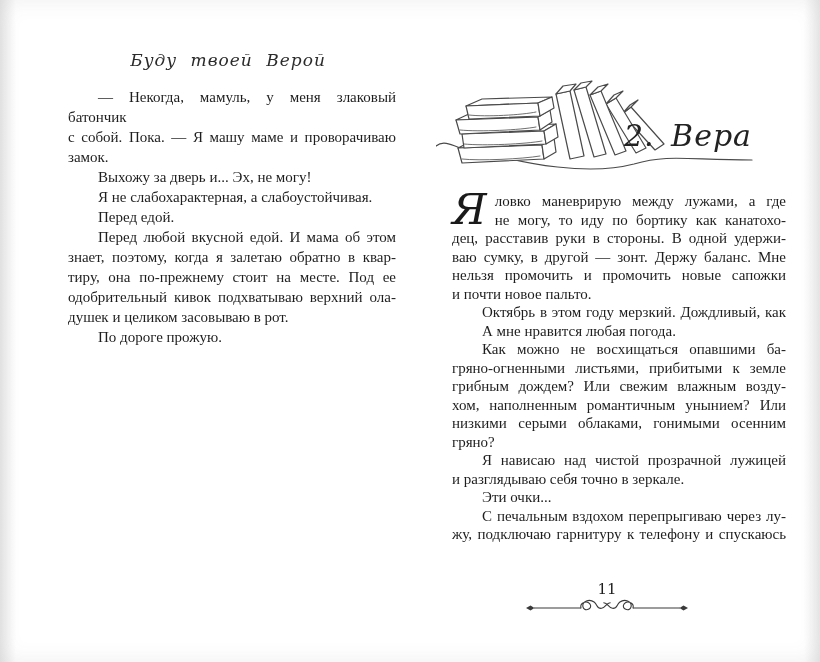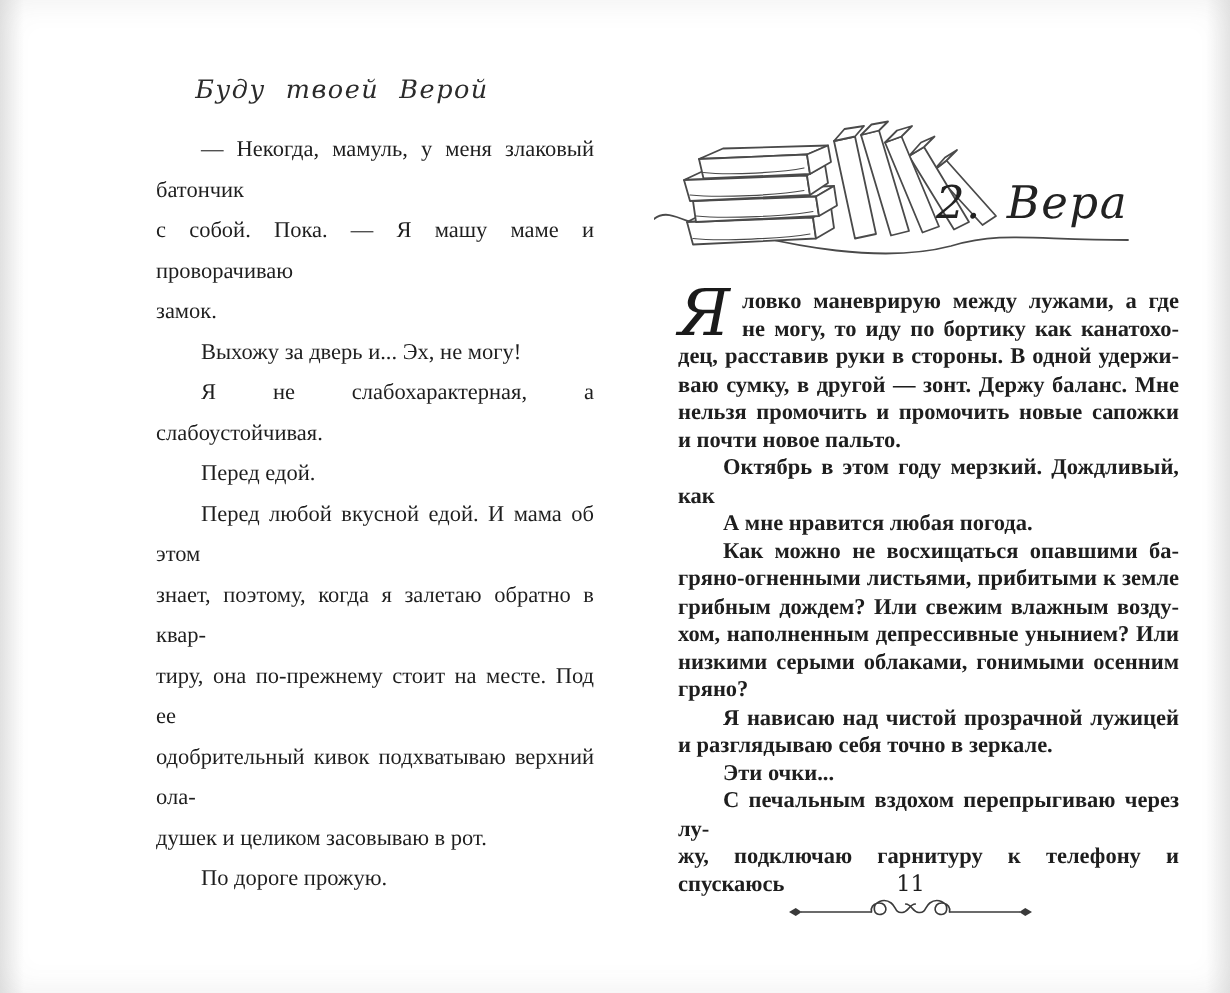--- a/index.html
+++ b/index.html
@@ -18,22 +18,22 @@
 
   .running-title{
     position:absolute;top:50px;left:0;right:8px;text-align:center;
     font-family:"DejaVu Serif",serif;font-style:italic;
     font-size:17px;letter-spacing:1px;word-spacing:7px;color:#2b2b2b;
   }
 
   .body-text{position:absolute;left:0;right:0;font-size:15px;}
   #lp-body{top:87px;}
   #rp-body{top:192px;}
-  #lp-body .line{line-height:27px;margin-left:36px;}
-  #rp-body .line{line-height:18.5px;font-weight:bold;}
+  #lp-body .line{line-height:20px;}
+  #rp-body .line{line-height:18.5px;}
 
   .line{
     text-align:justify;text-align-last:justify;
     white-space:normal;hyphens:none;
   }
   .line.last{text-align-last:left;}
   .para .line:first-child{text-indent:30px;}
   .para.dropcap-para .line:first-child{text-indent:0;}
 
   .drop-cap{
@@ -153,21 +153,21 @@
         <div class="para">
           <div class="line">Октябрь в этом году мерзкий. Дождливый, как</div>
         </div>
         <div class="para">
           <div class="line last">А мне нравится любая погода.</div>
         </div>
         <div class="para">
           <div class="line">Как можно не восхищаться опавшими ба-</div>
           <div class="line">гряно-огненными листьями, прибитыми к земле</div>
           <div class="line">грибным дождем? Или свежим влажным возду-</div>
-          <div class="line">хом, наполненным депрессивные унынием? Или</div>
+          <div class="line">хом, наполненным романтичным унынием? Или</div>
           <div class="line">низкими серыми облаками, гонимыми осенним</div>
           <div class="line last">гряно?</div>
         </div>
         <div class="para">
           <div class="line">Я нависаю над чистой прозрачной лужицей</div>
           <div class="line last">и разглядываю себя точно в зеркале.</div>
         </div>
         <div class="para">
           <div class="line last">Эти очки...</div>
         </div>

